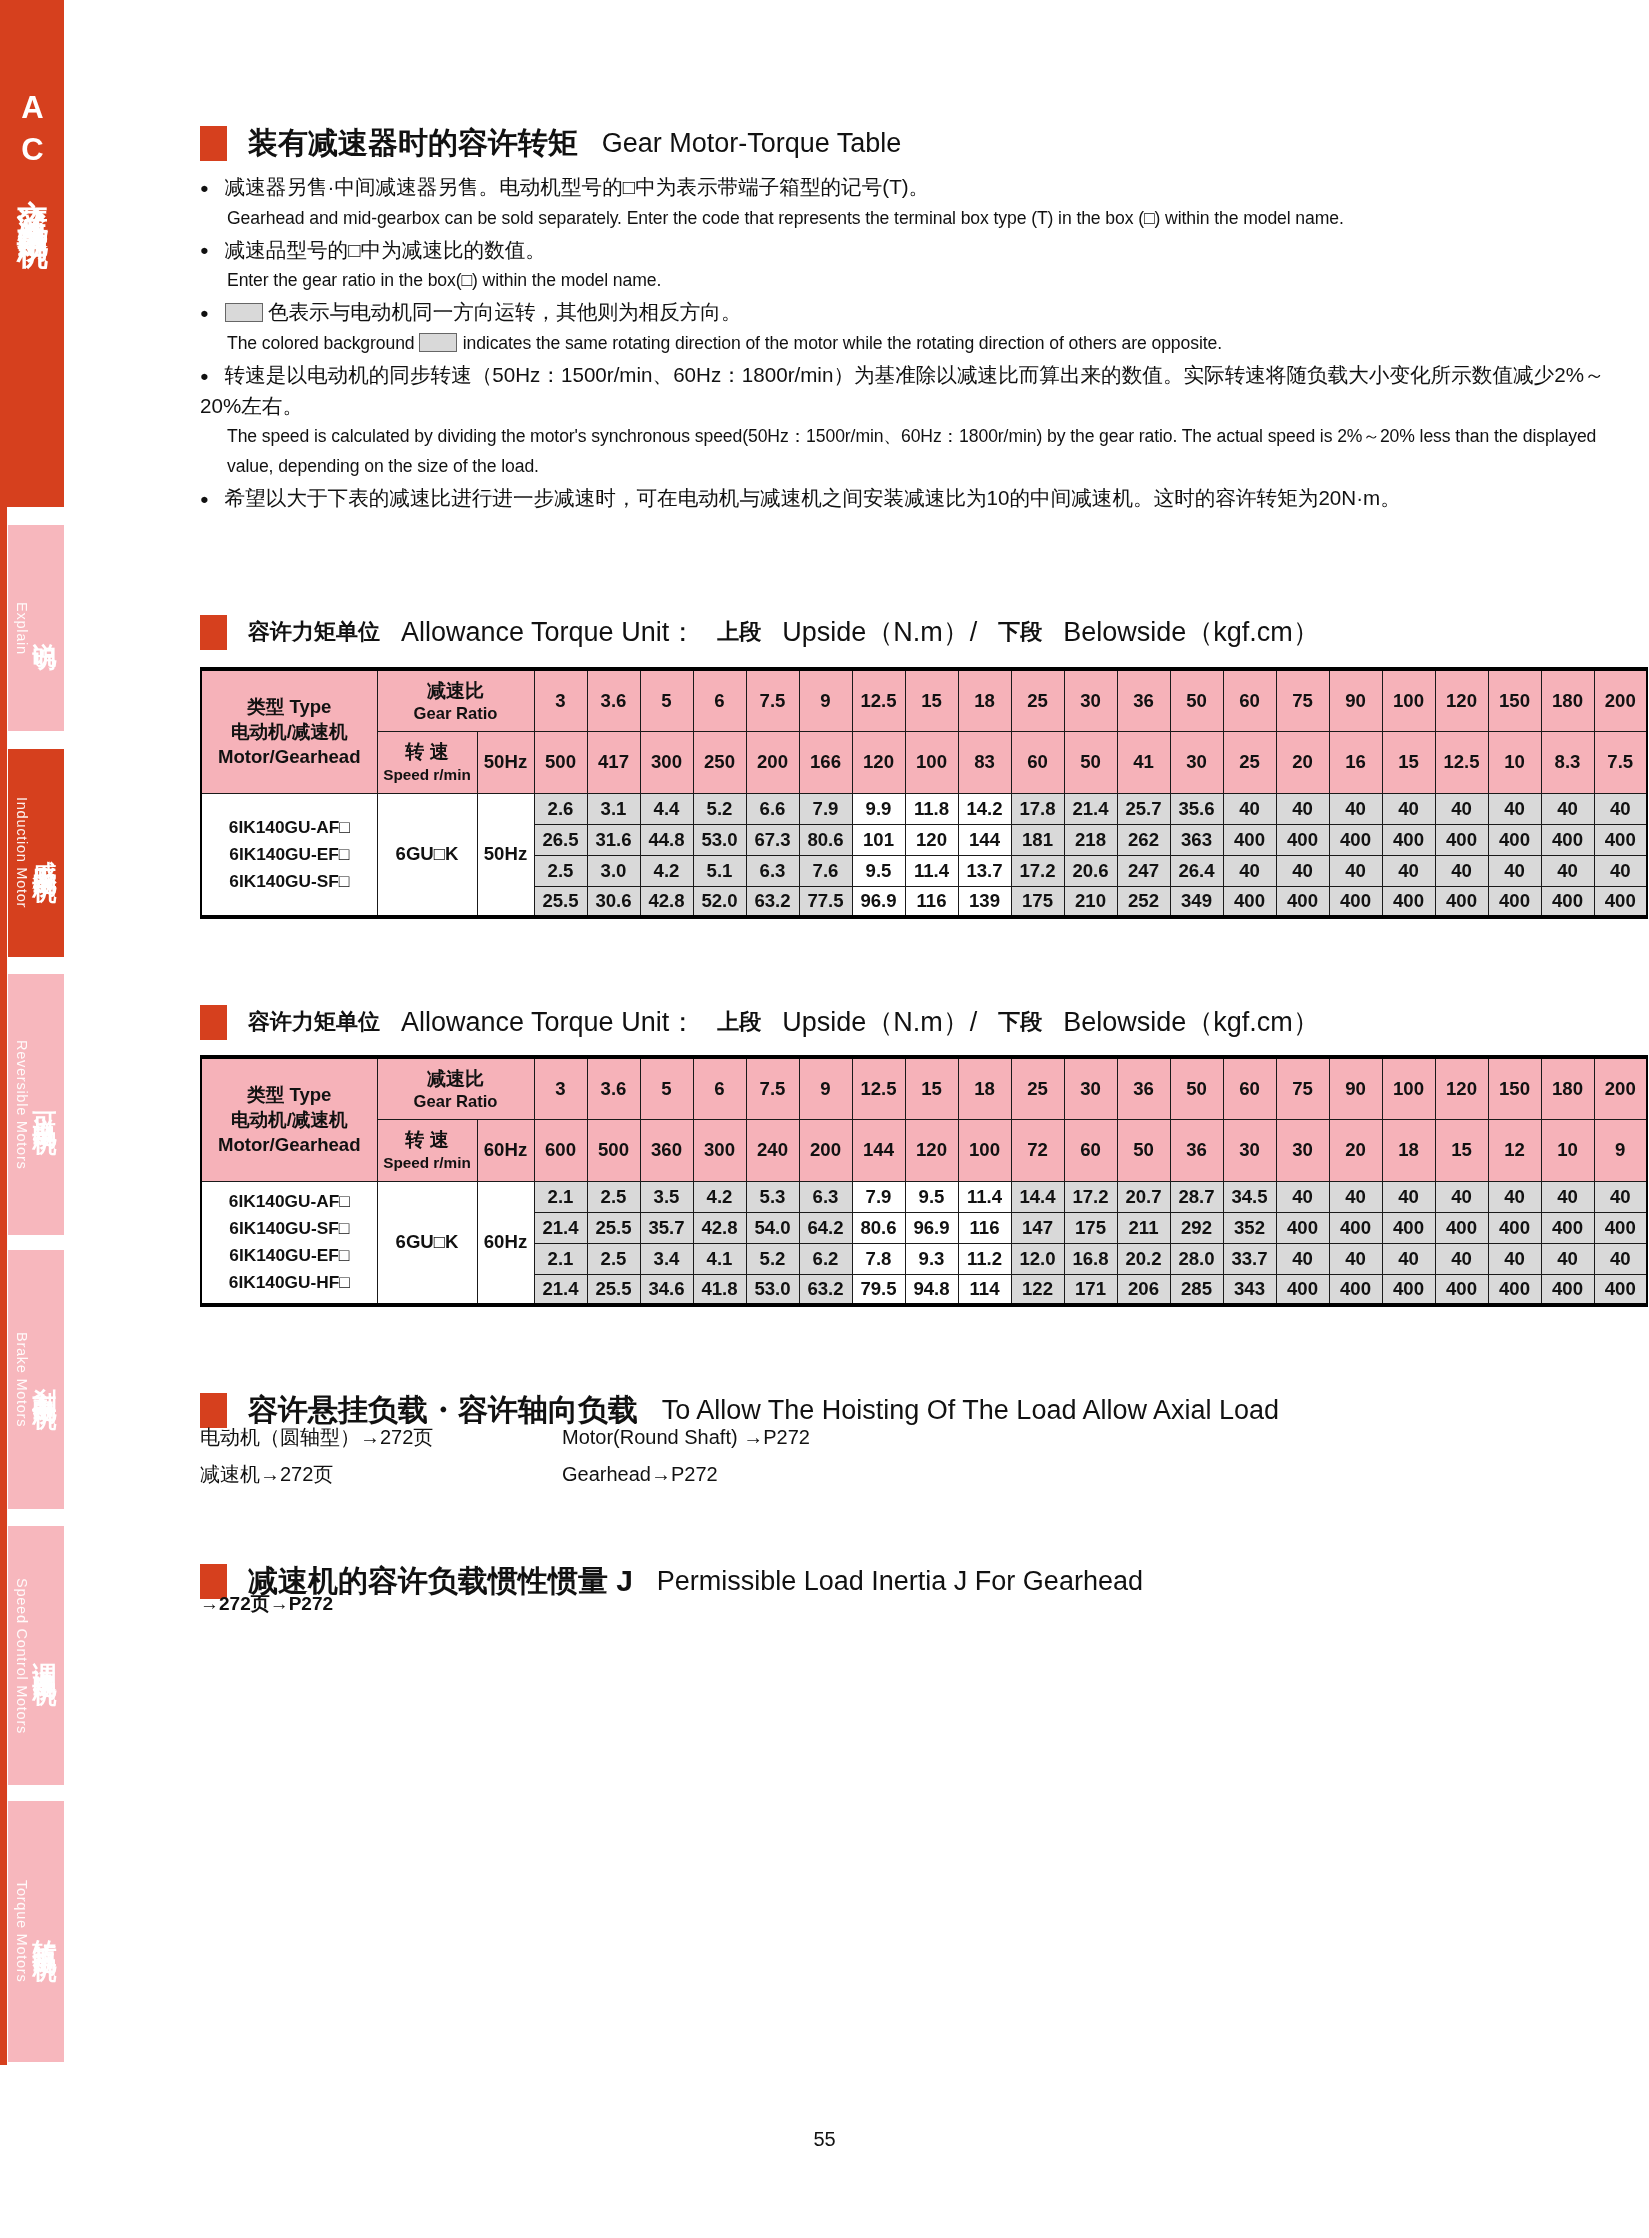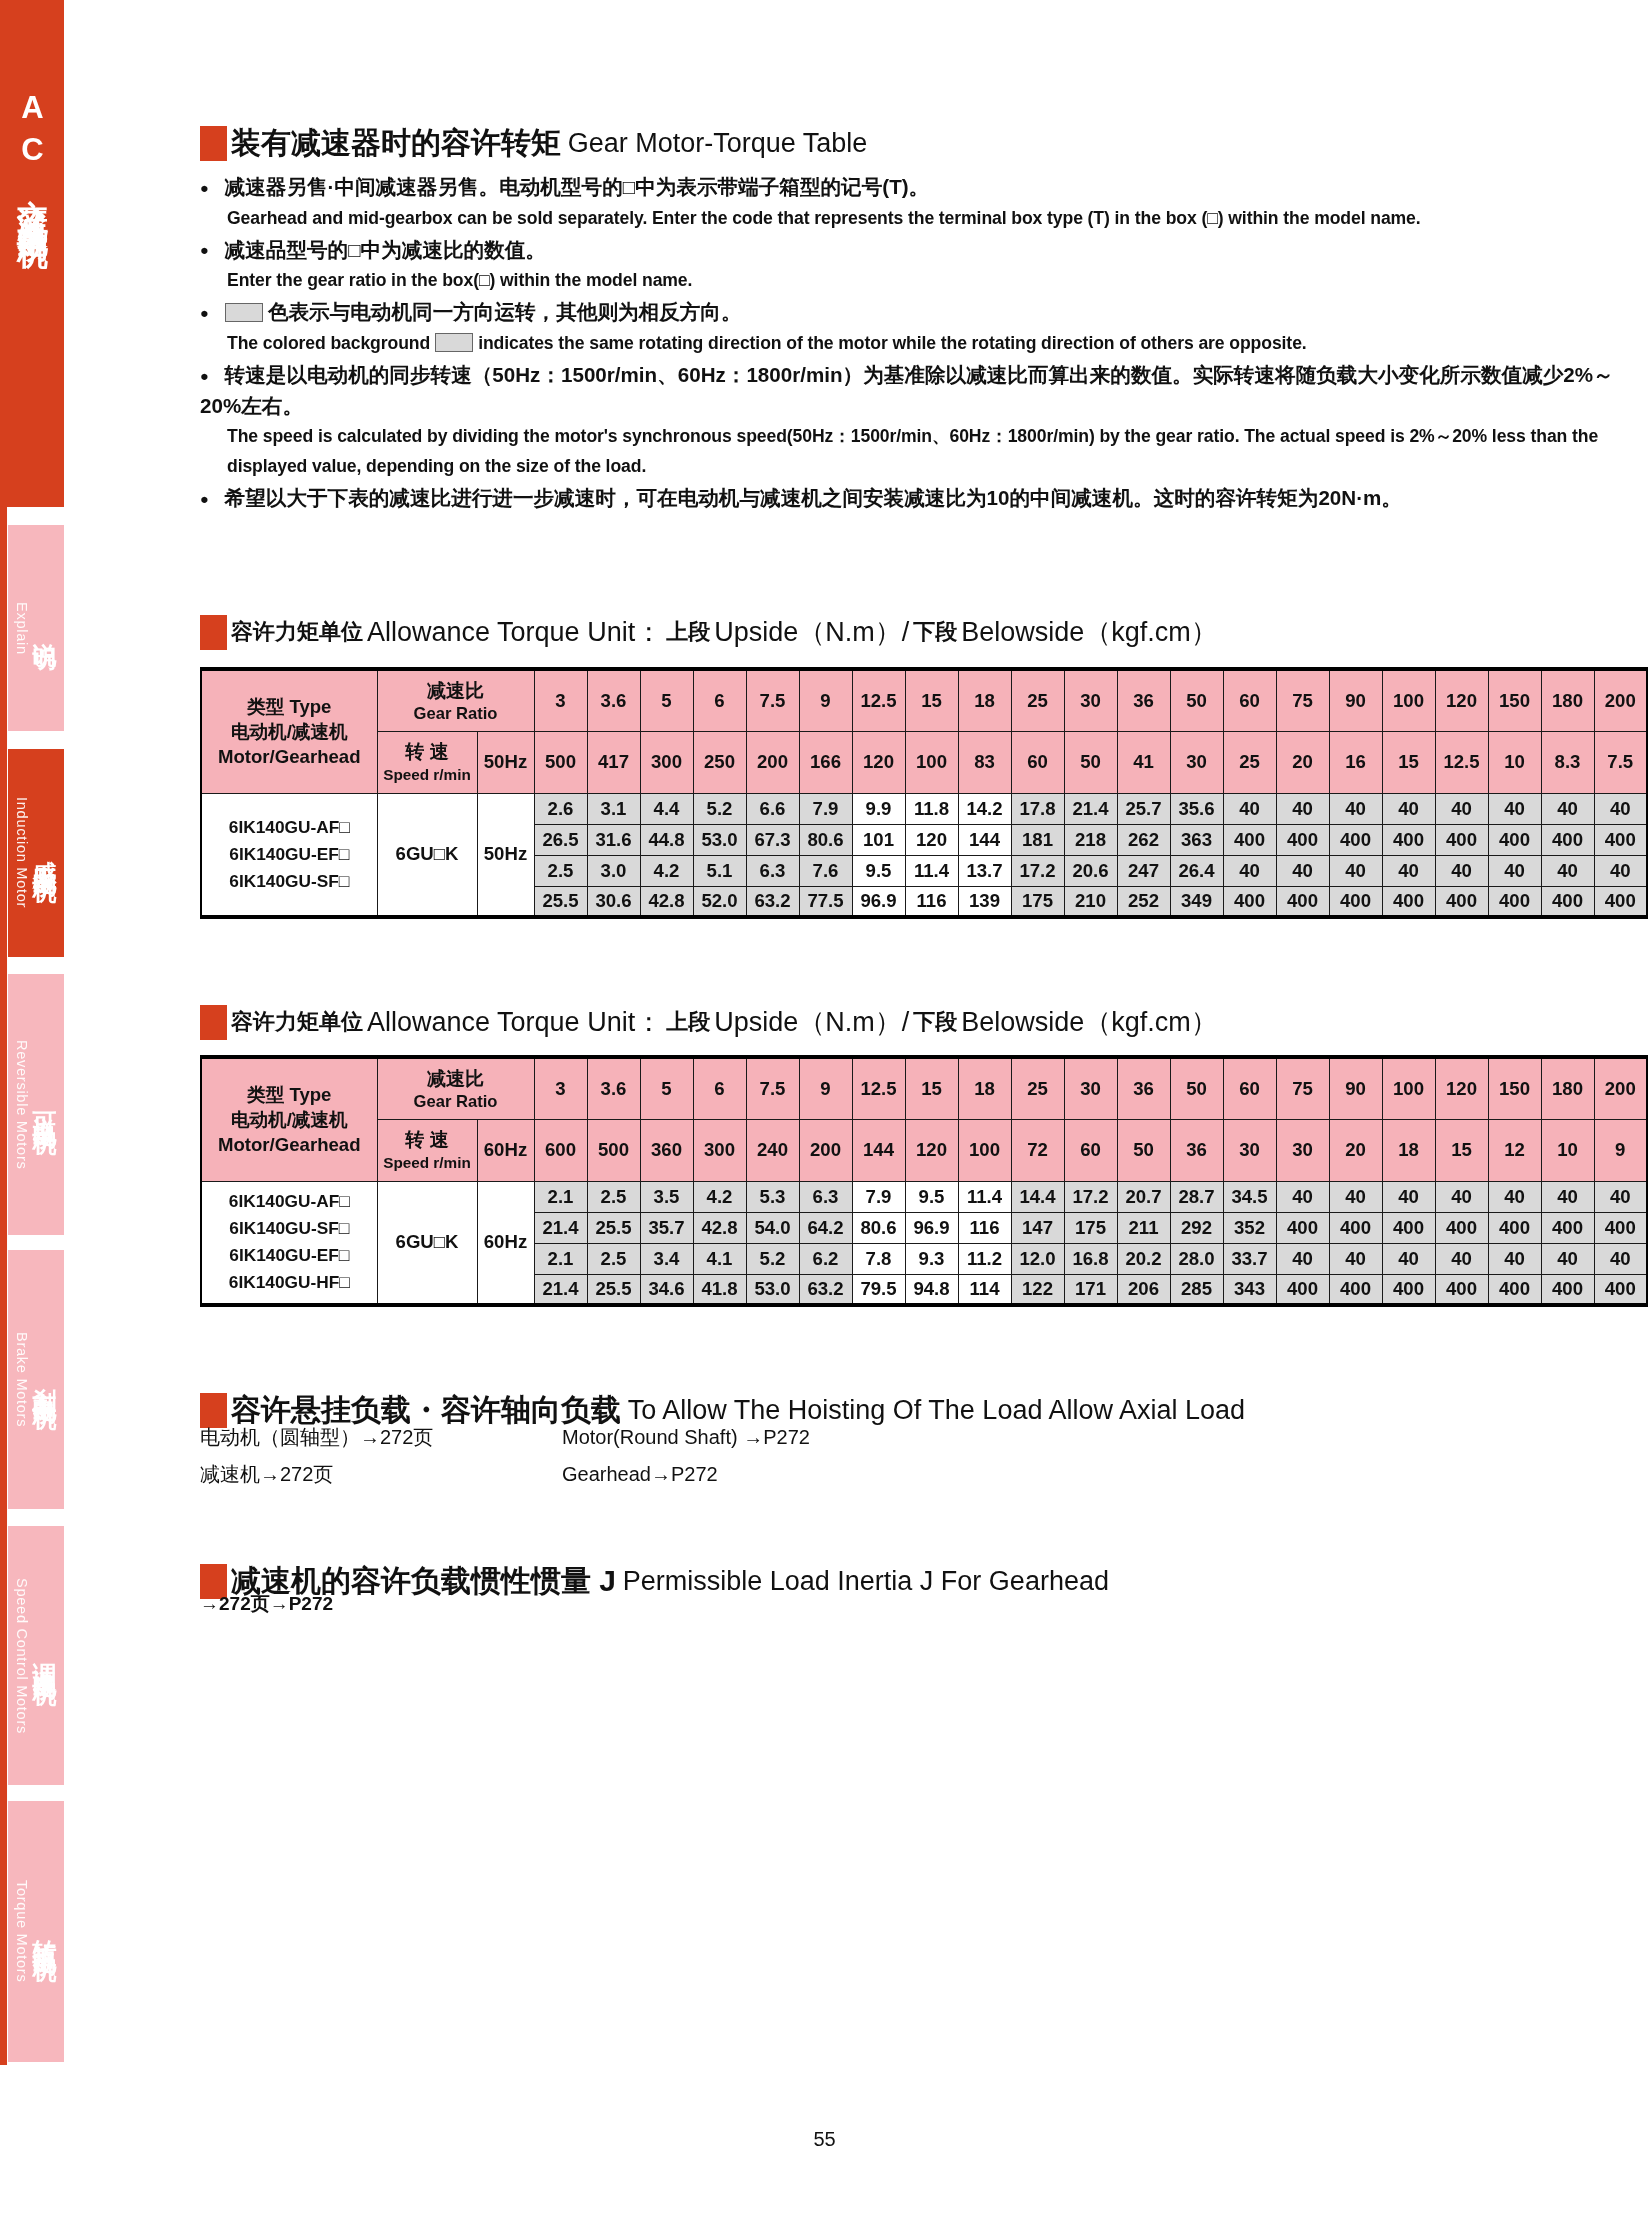--- a/index.html
+++ b/index.html
@@ -21,28 +21,28 @@
   .pinkbg{background:var(--sidebar-pink);}
   .s-zh{writing-mode:vertical-rl;text-orientation:upright;font-size:24px;font-weight:bold;
         color:#fff;letter-spacing:4.7px;line-height:27px;}
   .s-en{writing-mode:vertical-rl;font-size:14.6px;color:rgba(255,255,255,0.92);letter-spacing:0.7px;line-height:16px;}
   .s-top{left:0;width:64px;align-items:flex-start;padding-top:90px;box-sizing:border-box;}
   .s-zh-big{writing-mode:vertical-rl;text-orientation:upright;font-size:31px;font-weight:bold;
         color:#fff;letter-spacing:6.7px;}
 
   
   .main{position:absolute;left:0;top:0;width:1649px;height:2239px;}
-  .sec{position:absolute;left:200px;display:flex;align-items:center;gap:4px;white-space:nowrap;}
+  .sec{position:absolute;left:200px;display:flex;align-items:center;gap:21px;white-space:nowrap;}
   .redsq{width:27px;height:35px;background:var(--accent-red);flex:0 0 auto;}
   .sec .zh{font-weight:bold;font-size:30px;}
   .sec .en{font-size:27px;font-weight:normal;margin-left:2.7px;}
   .sec .zhseg{font-weight:bold;font-size:22px;}
   .sec .enseg{font-size:27px;font-weight:normal;}
 
-  .bullets{position:absolute;left:200px;top:172px;width:1433px;font-weight:bold;}
+  .bullets{position:absolute;left:200px;top:172px;width:1433px;}
   .bullet-item{margin-bottom:2px;}
   .b-zh{font-size:20.6px;line-height:30px;}
   .dot{display:inline-block;width:24.6px;font-size:14.6px;vertical-align:1.3px;}
   .b-en{font-size:17.6px;line-height:30px;margin-left:27px;letter-spacing:-0.1px;}
   .swatch{display:inline-block;width:36px;height:17.3px;background:var(--highlight-gray);
           border:1.3px solid #666;vertical-align:-2.7px;margin:0 5.3px 0 0;}
 
   .tmount{position:absolute;left:200px;}
   .ttable{border-collapse:collapse;table-layout:fixed;background:#fff;
           border:2px solid #000;border-top-width:4.7px;border-bottom-width:4.7px;}

